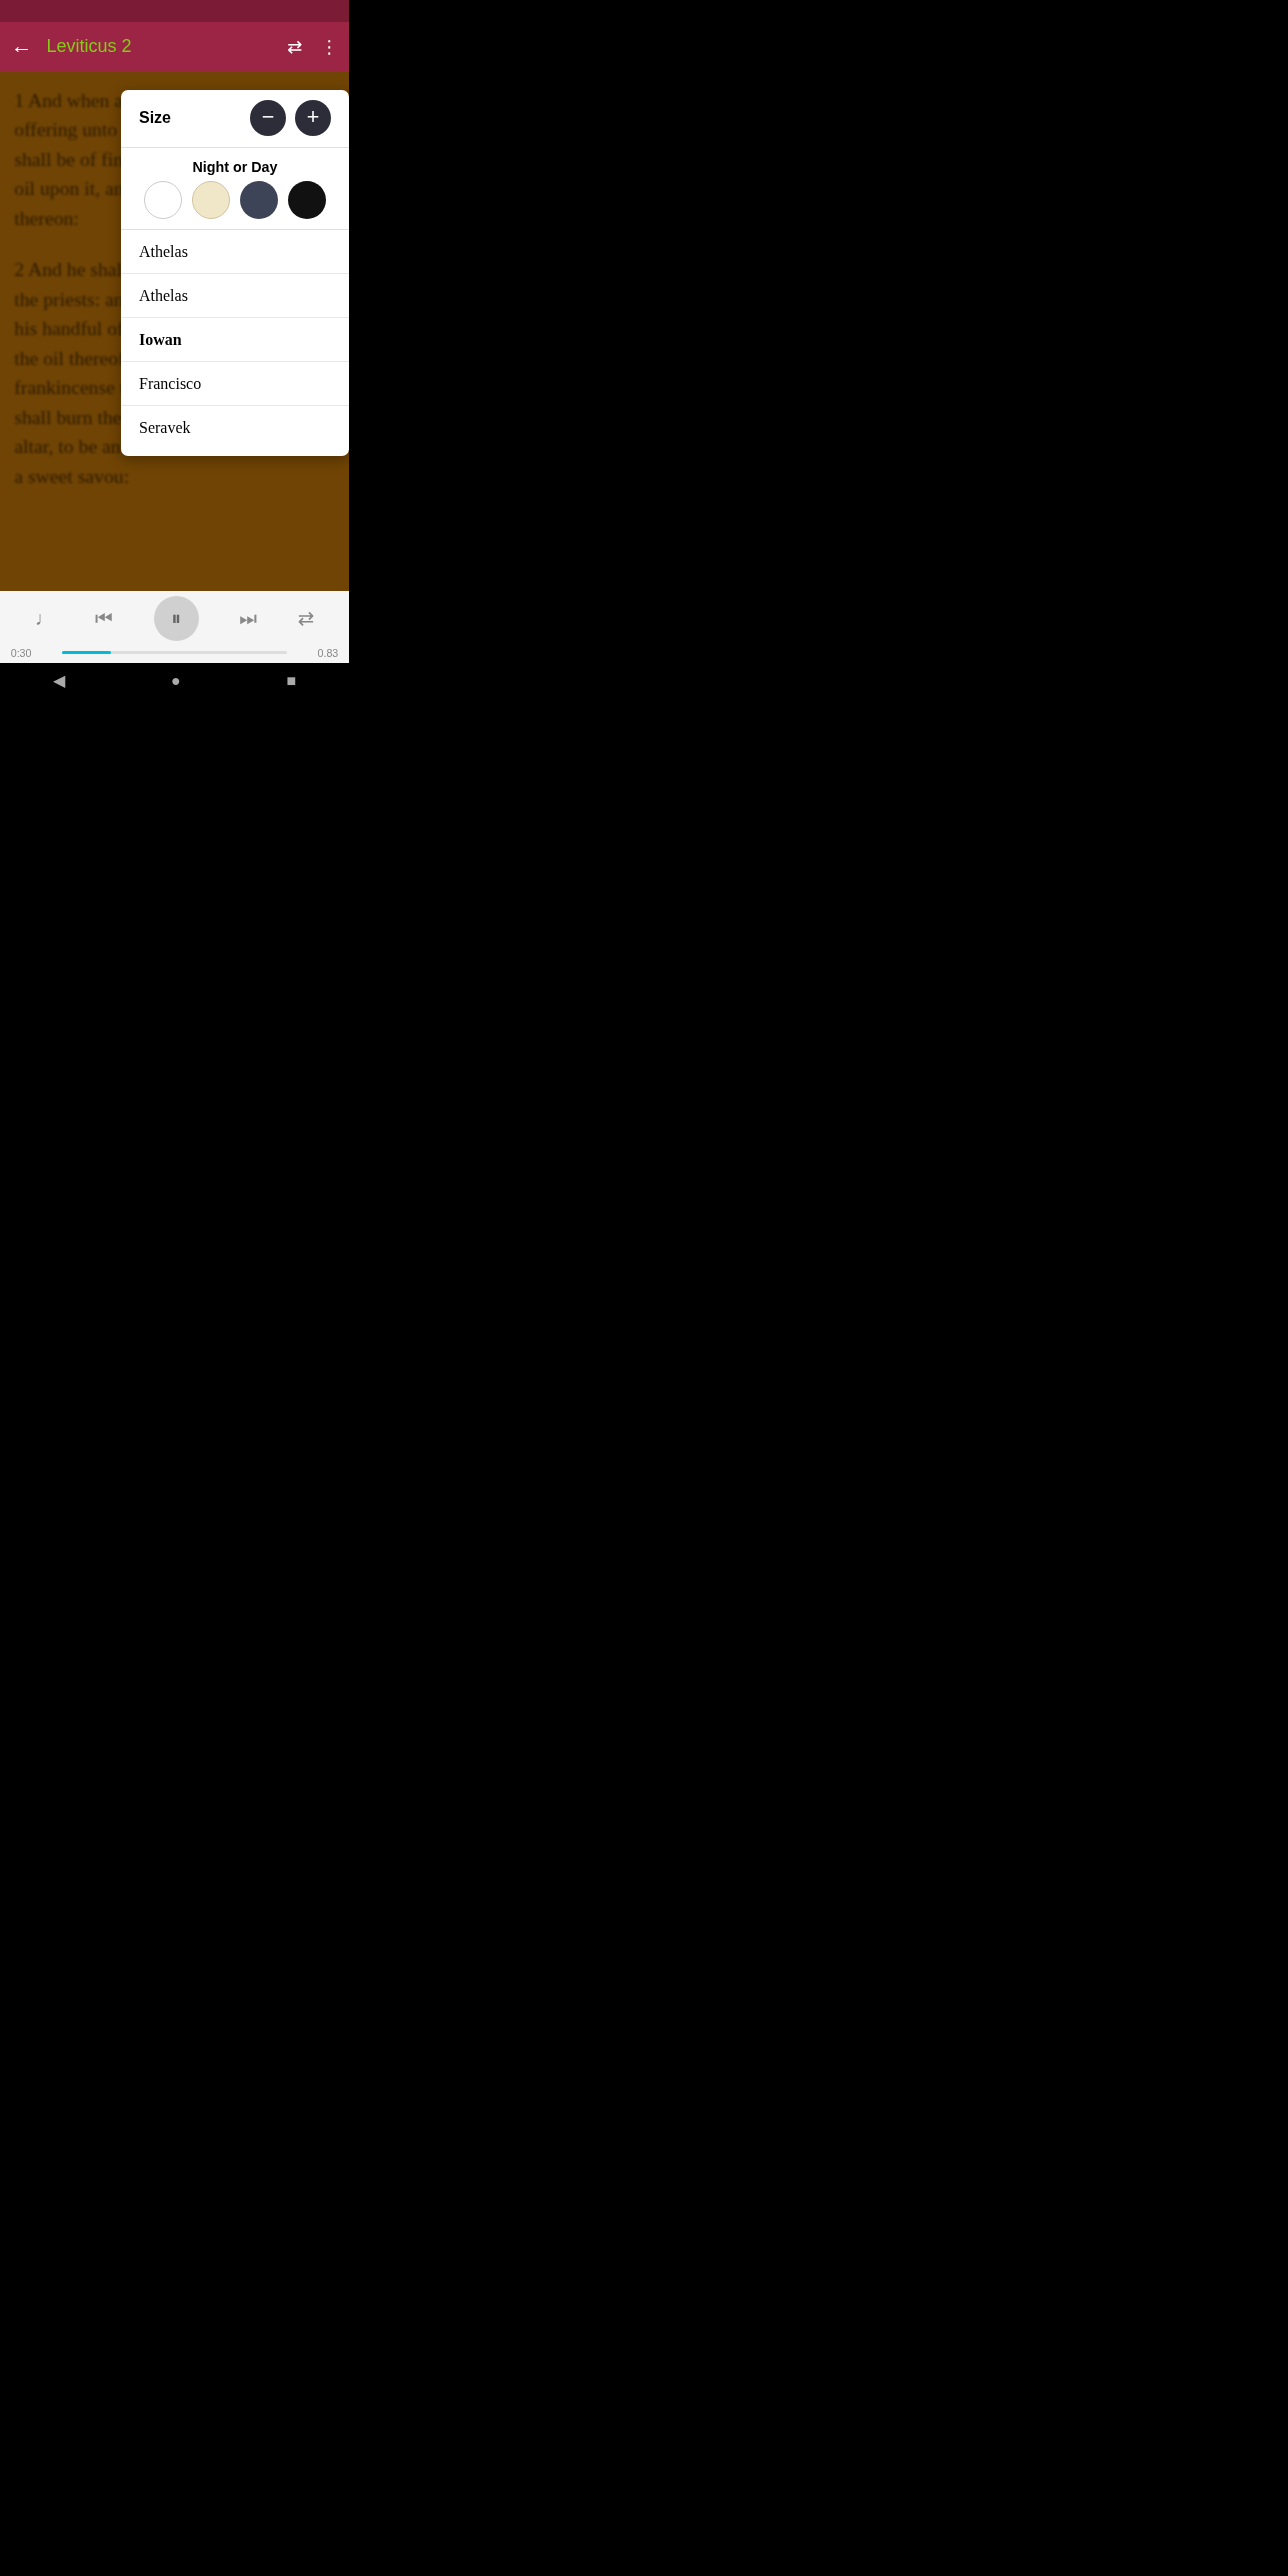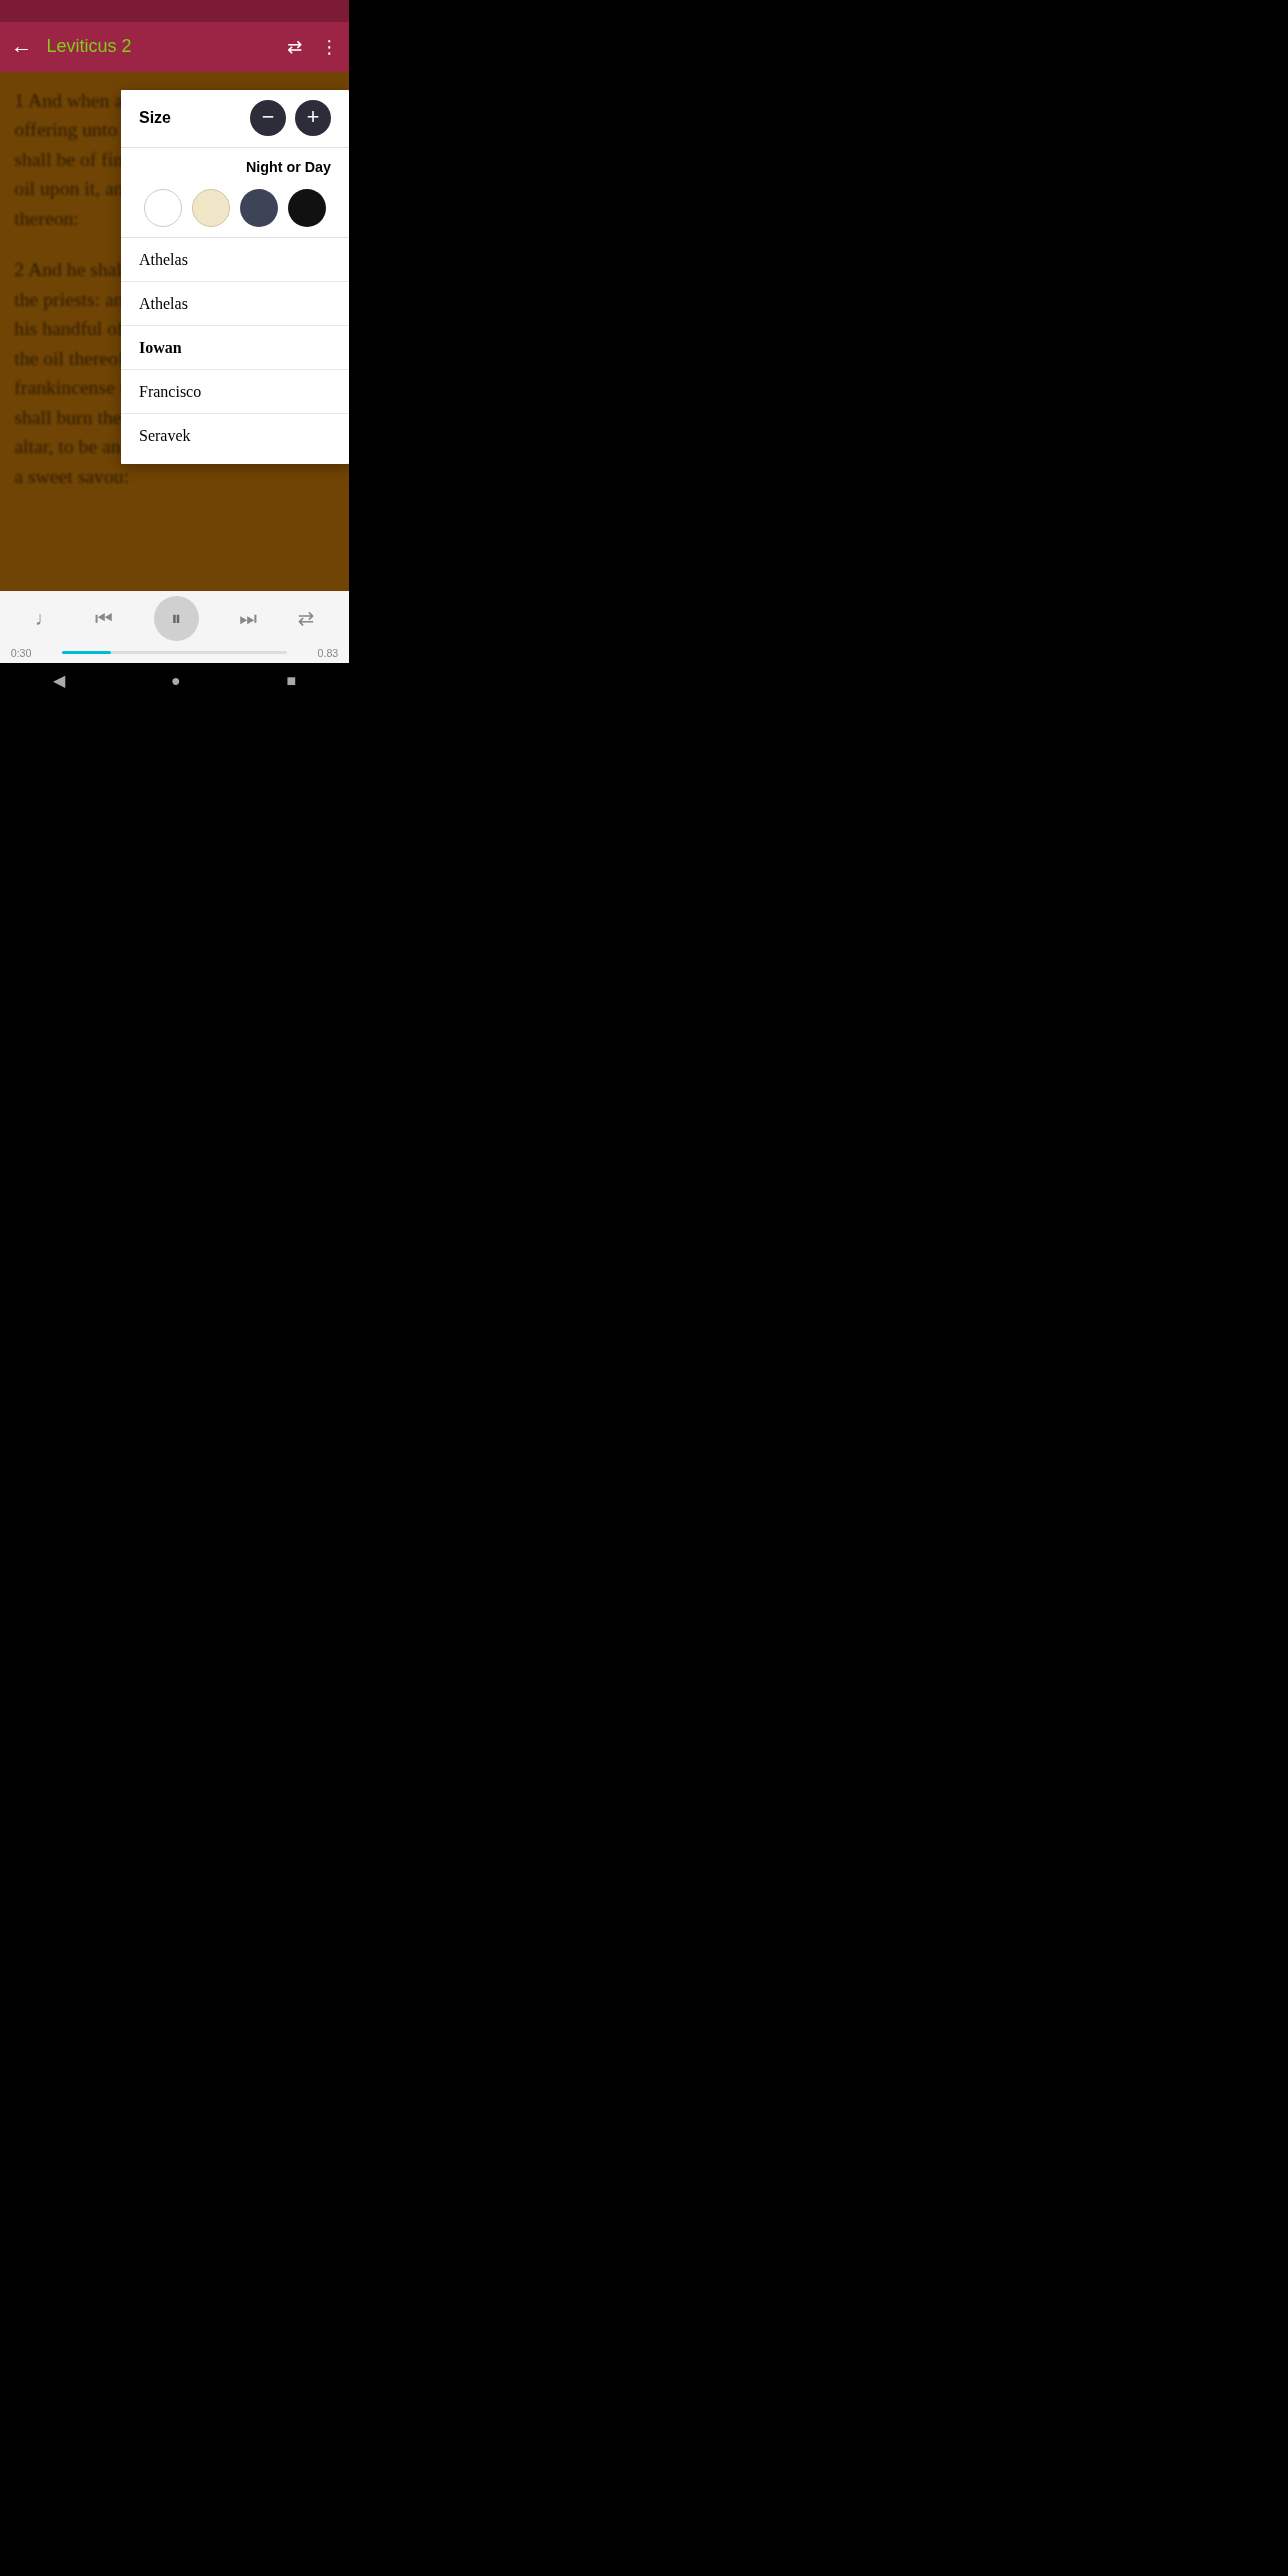--- a/index.html
+++ b/index.html
@@ -90,21 +90,21 @@
       z-index: 10;
     }
 
     
     .popup-panel {
       position: absolute;
       top: 18px;
       right: 0;
       width: 228px;
       background: white;
-      border-radius: 1px;
+      border-radius: 7px;
       z-index: 20;
       box-shadow: 0 3.6px 14.3px rgba(0,0,0,0.3);
       padding-bottom: 7.2px;
     }
 
     
     .size-row {
       display: flex;
       align-items: center;
       padding: 10.7px 18px;
@@ -137,22 +137,22 @@
     
     .night-day-section {
       padding: 10.7px 18px;
       border-bottom: 0.9px solid #e0e0e0;
     }
 
     .night-day-label {
       font-family: sans-serif;
       font-size: 14.3px;
       font-weight: bold;
-      text-align: right;
-      margin-bottom: 14px;
+      text-align: center;
+      margin-bottom: 6px;
     }
 
     .color-options {
       display: flex;
       justify-content: space-around;
       align-items: center;
     }
 
     .color-circle {
       width: 38px;

